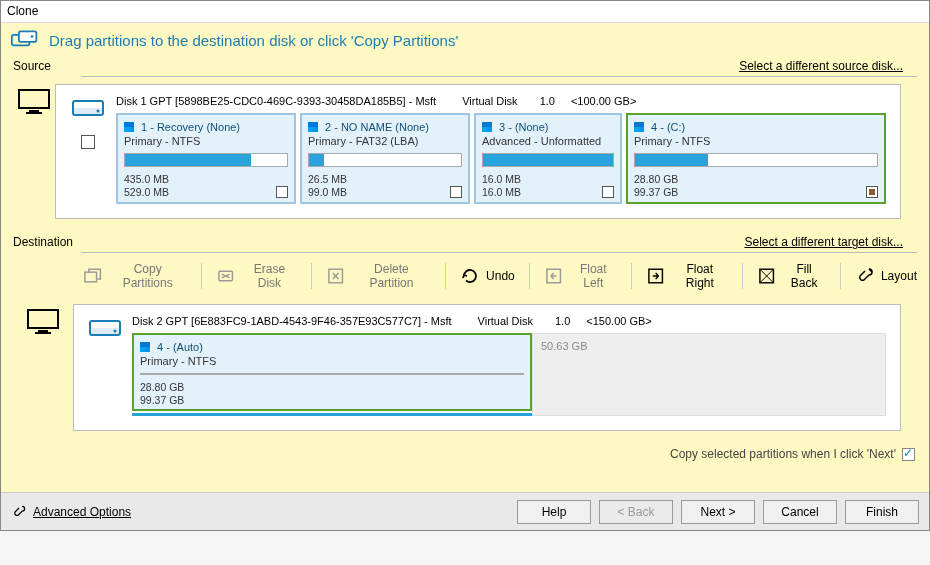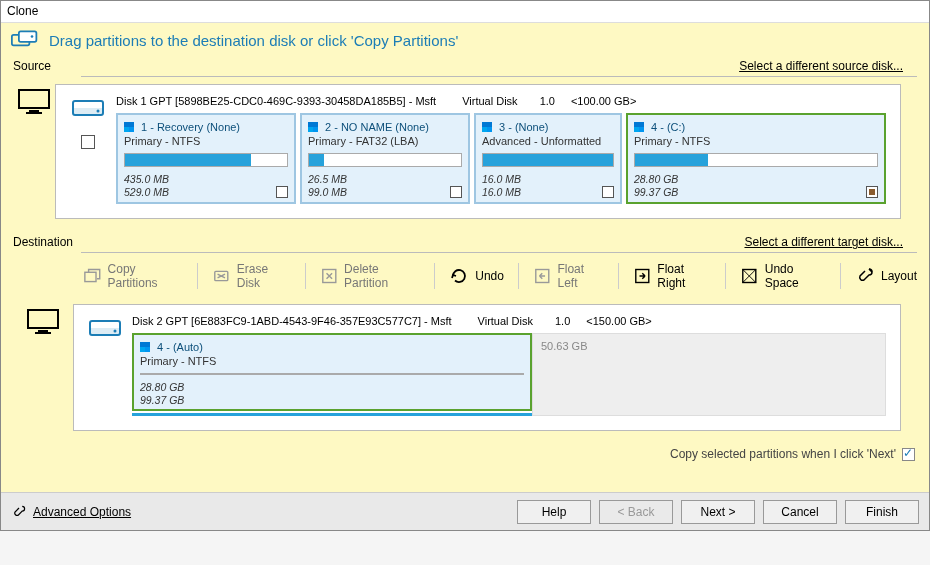--- a/index.html
+++ b/index.html
@@ -21,29 +21,29 @@
   .disk-select-col { width: 36px; display: flex; flex-direction: column; align-items: center; padding-top: 2px; }
   .disk-select-col svg { margin-bottom: 6px; }
   .disk-checkbox { width: 14px; height: 14px; border: 1px solid #555; background: #fff; margin-top: 10px; }
   .partitions { flex: 1; display: flex; gap: 4px; }
   .part { position: relative; border: 2px solid #9ec6e2; background: #e3f1fb; padding: 6px 6px 4px 6px; display: flex; flex-direction: column; }
   .part.selected { border: 2px solid #5aa22e; background: #e3f1fb; }
   .part-top { display: flex; align-items: center; gap: 4px; font-size: 11px; color: #0c4f7a; white-space: nowrap; }
   .part-sub { font-size: 11px; color: #333; margin: 2px 0 6px 0; }
   .bar { height: 14px; background: #fff; border: 1px solid #aaa; position: relative; margin-bottom: 6px; }
   .bar-fill { height: 100%; background: #27a2db; }
-  .part-stats { display: flex; justify-content: space-between; align-items: flex-end; font-size: 10.5px; line-height: 1.2; color: #333; font-style: italic; }
+  .part-stats { display: flex; justify-content: space-between; align-items: flex-end; font-size: 10.5px; line-height: 1.2; color: #333; }
   .part-check { width: 12px; height: 12px; border: 1px solid #555; background: #fff; position: relative; }
   .part-check.checked::after { content: ''; position: absolute; inset: 2px; background: #8a5c2f; }
   .selected-underline { height: 3px; background: #27a2db; margin-top: 2px; margin-left: 46px; }
   .dest-layout { display: flex; align-items: stretch; }
   .dest-part-wrap { width: 400px; display: flex; flex-direction: column; }
   .free-space { flex: 1; background: #eee; border: 1px solid #ddd; display: flex; align-items: flex-start; padding: 6px 8px; font-size: 11px; color: #888; }
   .toolbar { display: flex; align-items: center; gap: 4px; padding: 2px 6px 10px 76px; font-size: 12px; }
-  .tool { display: flex; align-items: center; gap: 6px; padding: 4px 6px; color: #777; cursor: default; }
+  .tool { display: flex; align-items: center; gap: 6px; padding: 4px 6px; color: #777; cursor: default; text-align: center; }
   .tool.enabled { color: #000; cursor: pointer; }
   .tool svg { width: 20px; height: 20px; }
   .tool-sep { width: 1px; height: 26px; background: #ccc; margin: 0 4px; }
   .pre-footer { display: flex; justify-content: flex-end; align-items: center; padding: 6px 14px; font-size: 12px; color: #444; gap: 6px; }
   .check-sm { width: 13px; height: 13px; border: 1px solid #888; background: #fff; position: relative; }
   .check-sm.checked::after { content:'✓'; position:absolute; top:-3px; left:0; font-size:12px; color:#1c7db6; }
   .footer { background: #e9e9e9; border-top: 1px solid #ccc; height: 38px; display: flex; align-items: center; padding: 0 10px; margin-top: auto; }
   .adv-link { display: flex; align-items: center; gap: 6px; font-size: 12px; text-decoration: underline; cursor: pointer; }
   .footer-spacer { flex: 1; }
   .btn { min-width: 74px; height: 24px; font-size: 12px; background: #f0f0f0; border: 1px solid #999; margin-left: 8px; cursor: pointer; padding: 0 10px; }
@@ -223,21 +223,21 @@
           <path d="M7 10h6m0 0l-3-3m3 3l-3 3" stroke="#000" stroke-width="1.5" fill="none"></path>
         </svg>
         <span>Float Right</span>
       </div>
     <div class="tool-sep"></div>
     <div class="tool enabled">
         <svg viewBox="0 0 20 20">
           <rect x="3" y="3" width="14" height="14" fill="none" stroke="#000" stroke-width="1.5"></rect>
           <path d="M3 3l14 14M17 3L3 17" stroke="#000" stroke-width="1"></path>
         </svg>
-        <span>Undo Space</span>
+        <span>Fill Back</span>
       </div>
     <div class="tool-sep"></div>
     <div class="tool enabled">
         <svg viewBox="0 0 20 20">
           <path d="M14 3a3 3 0 0 1 0 6l-5 5a3 3 0 0 1-4-4l5-5" fill="none" stroke="#000" stroke-width="1.5"></path>
           <path d="M14 3l3 3" stroke="#000" stroke-width="1.5"></path>
         </svg>
         <span>Layout</span>
       </div>
   </div>

